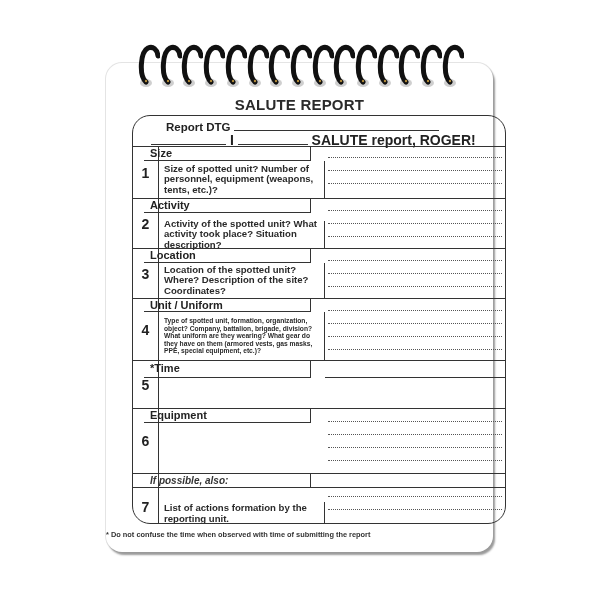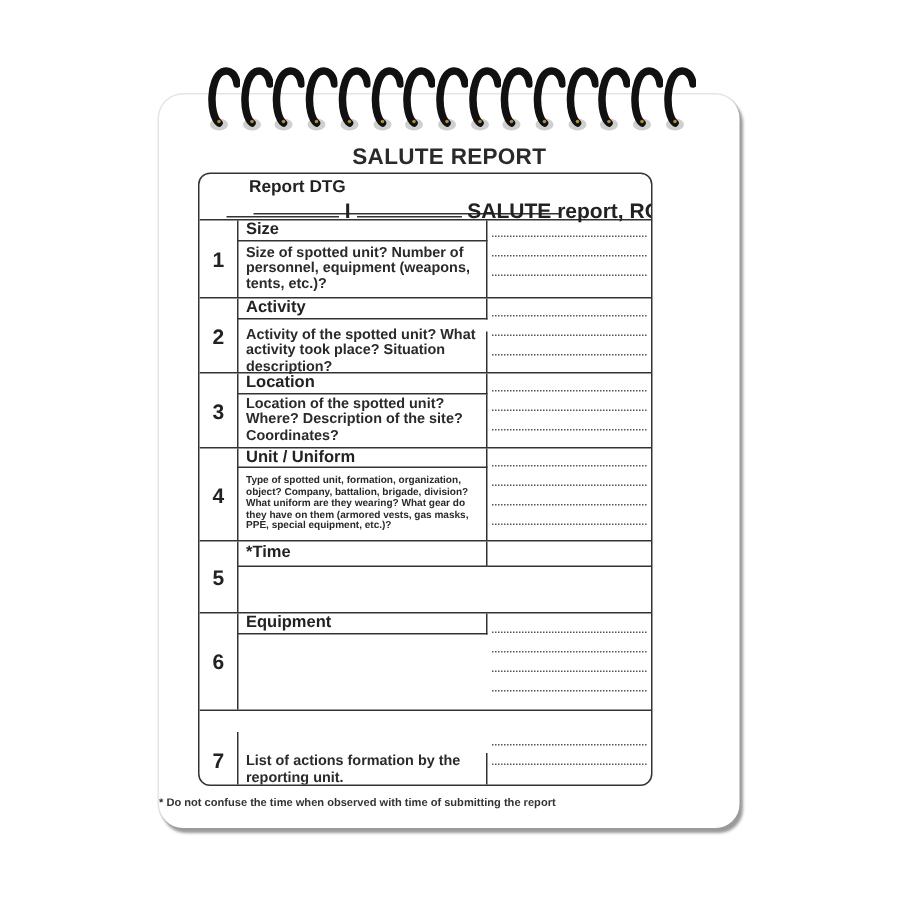--- a/index.html
+++ b/index.html
@@ -12,34 +12,34 @@
     background: #ffffff; border-radius: 16px;
     box-shadow: 2px 3px 2px #9a9a9a, 0 0 0 1px #e4e4e4;
   }
   .rings { position: absolute; left: 138px; top: 36px; width: 330px; height: 56px; }
   .ring { position: absolute; top: 0; width: 22px; height: 56px; }
   .title {
     position: absolute; left: 106px; top: 96px; width: 387px; text-align: center;
     font-weight: bold; font-size: 15px; color: #2a2a2a; letter-spacing: 0.2px;
   }
   .table {
-    position: absolute; left: 132px; top: 115px; width: 303px; height: 409px;
-    border: 1.5px solid #333; border-radius: 8px; box-sizing: border-box; overflow: hidden;
+    position: absolute; left: 132px; top: 115px; width: 374px; height: 409px;
+    border: 1.5px solid #333; border-radius: 18px; box-sizing: border-box; overflow: hidden;
   }
   .hdr { position: absolute; left: 0; top: 0; width: 100%; height: 31px; border-bottom: 1.5px solid #333; box-sizing: border-box; }
   .hdr .l1 { position: absolute; left: 33px; top: 3px; font-weight: bold; font-size: 11.5px; }
   .hdr .l1 .ul { display: inline-block; width: 205px; border-bottom: 1px solid #333; height: 11px; vertical-align: baseline; margin-left: 3px; }
   .hdr .l2 { position: absolute; left: 18px; top: 16px; font-weight: bold; font-size: 14px; white-space: nowrap; }
   .hdr .l2 .u1 { display: inline-block; width: 75px; border-bottom: 1px solid #333; height: 10px; }
   .hdr .l2 .u2 { display: inline-block; width: 70px; border-bottom: 1px solid #333; height: 10px; }
   .row { position: absolute; left: 0; width: 100%; border-bottom: 1.5px solid #333; box-sizing: border-box; }
   .row.last { border-bottom: none; }
   .num { position: absolute; left: 0; top: 0; bottom: 0; width: 25px; border-right: 1.5px solid #333;
     display: flex; align-items: center; justify-content: center; font-weight: bold; font-size: 14px; color: #222; }
-  .label { position: absolute; left: 25px; width: 167px; border-right: 1.5px solid #333; border-bottom: 1.5px solid #333;
+  .label { position: absolute; left: 11px; width: 167px; border-right: 1.5px solid #333; border-bottom: 1.5px solid #333;
     box-sizing: border-box; font-weight: bold; font-size: 11px; padding-left: 6px; line-height: 13px; }
   .desc { position: absolute; left: 25px; width: 167px; border-right: 1.5px solid #333; box-sizing: border-box;
     font-weight: bold; font-size: 9.6px; padding-left: 6px; padding-right: 2px; line-height: 10.5px; color: #2a2a2a;
     display: flex; align-items: center; }
   .desc.small { font-size: 6.7px; line-height: 7.4px; }
   .answer { position: absolute; left: 192px; right: 0; top: 0; bottom: 0; }
   .dotline { position: absolute; left: 3px; right: 3px; border-bottom: 1px dotted #555; height: 0; }
   .italic { font-style: italic; font-weight: bold; font-size: 10px; color: #333; }
   .foot { position: absolute; left: 106px; top: 530px; width: 387px; text-align: left; font-size: 7.4px; font-weight: bold; color: #333; }
 </style>
@@ -198,20 +198,24 @@
     <div class="num">6</div>
     <div class="label" style="top:0;height:14px;">Equipment</div>
     <div class="answer">
       <div class="dotline" style="top:12px"></div>
         <div class="dotline" style="top:25px"></div>
         <div class="dotline" style="top:38px"></div>
         <div class="dotline" style="top:51px"></div>
     </div>
   </div>
 
+  <div class="row" style="top:358px;height:14px;">
+    <div class="num"></div>
+    <div class="label italic" style="top:0;height:14px;border-bottom:none;">If possible, also:</div>
+  </div>
 
   <div class="row last" style="top:372px;height:37px;">
     <div class="num">7</div>
     <div class="desc" style="top:14px;bottom:0;">List of actions formation by the reporting unit.</div>
     <div class="answer">
       <div class="dotline" style="top:8px"></div>
         <div class="dotline" style="top:21px"></div>
     </div>
   </div>
 </div>

